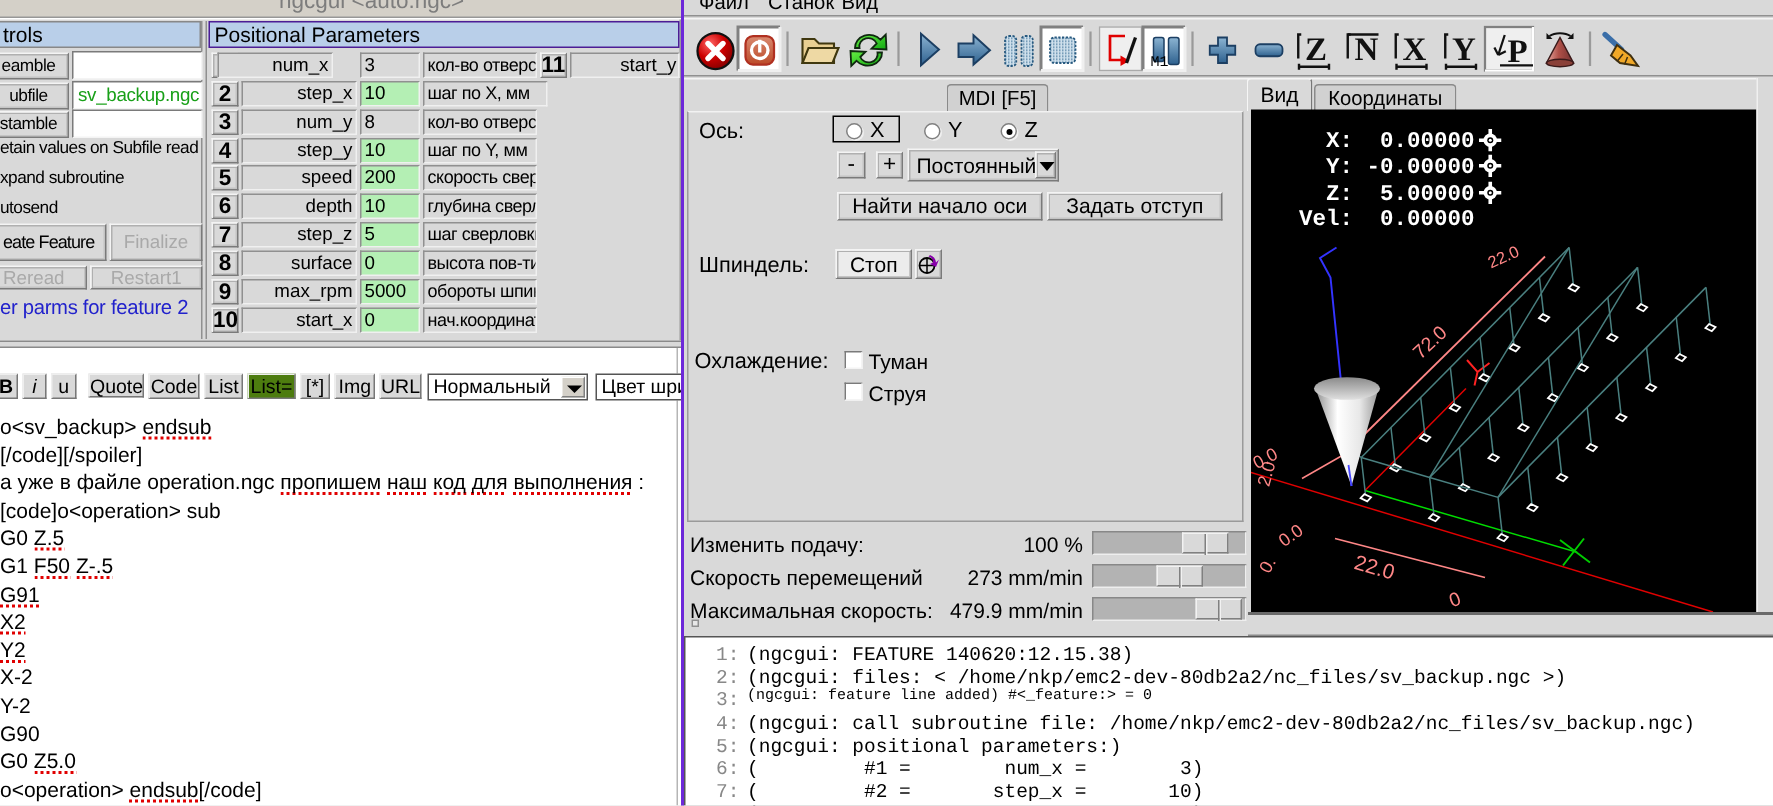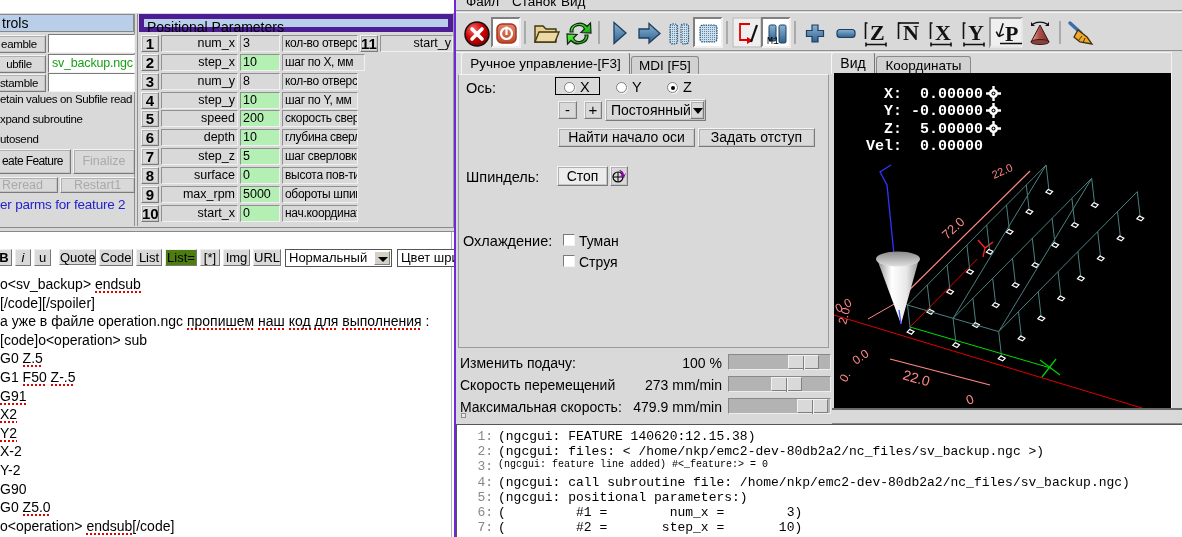--- a/index.html
+++ b/index.html
@@ -5,40 +5,43 @@
 .abs{position:absolute;}
 .btn{position:absolute;background:#d9d9d9;border-top:1px solid #f4f4f4;border-left:1px solid #f4f4f4;
 border-right:1px solid #7a7a7a;border-bottom:1px solid #7a7a7a;box-shadow:1px 1px 0 #b0b0b0 inset, -1px -1px 0 #c4c4c4 inset;
 text-align:center;color:#000;}
 .sunk{position:absolute;background:#fff;border-top:1px solid #7a7a7a;border-left:1px solid #7a7a7a;
 border-right:1px solid #f4f4f4;border-bottom:1px solid #f4f4f4;}
 .entry{position:absolute;background:#d9d9d9;border:1px solid #909090;border-bottom-color:#f0f0f0;border-right-color:#f0f0f0;overflow:hidden;white-space:nowrap;}
 .dots{background-image:linear-gradient(to right,#e00000 55%,transparent 45%);background-size:4px 2px;background-repeat:repeat-x;background-position:0 100%;padding-bottom:1px;}
 </style></head><body>
 <div class="abs" style="left:0;top:0;width:454px;height:537px;background:#fff;overflow:hidden">
+    <div class="abs" style="left:0;top:0;width:454px;height:12px;background:#d4d0c8;border-bottom:1px solid #979797;overflow:hidden">
+      <div class="abs" style="left:186px;top:-8px;font-size:15px;color:#7d7d7d;">ngcgui &lt;auto.ngc&gt;</div>
+    </div>
     <div class="abs" style="left:0;top:13px;width:454px;height:214px;background:#d9d9d9;border-right:1px solid #9a9a9a;">
       <div class="abs" style="left:0;top:1px;width:134px;height:18px;background:#b9cfe9;border:1px solid #888;border-left:none;font-size:14px;padding-left:2px;">trols</div>
       <div class="abs" style="left:134px;top:1px;width:4px;height:212px;background:#d9d9d9;border-left:1px solid #909090;border-right:1px solid #909090;"></div>
       <div class="btn" style="left:-8px;top:22px;width:54px;height:18px;font-size:11.5px;line-height:16px;letter-spacing:-0.3px;">eamble</div>
       <div class="sunk" style="left:48px;top:21px;width:87px;height:19px;font-size:12.5px;line-height:17px;letter-spacing:-0.2px;color:#000;padding-left:3px;white-space:nowrap;overflow:hidden;"></div>
       <div class="btn" style="left:-8px;top:42px;width:54px;height:18px;font-size:11.5px;line-height:16px;letter-spacing:-0.3px;">ubfile</div>
       <div class="sunk" style="left:48px;top:41px;width:87px;height:19px;font-size:12.5px;line-height:17px;letter-spacing:-0.2px;color:#18a018;padding-left:3px;white-space:nowrap;overflow:hidden;">sv_backup.ngc</div>
       <div class="btn" style="left:-8px;top:61px;width:54px;height:18px;font-size:11.5px;line-height:16px;letter-spacing:-0.3px;">stamble</div>
       <div class="sunk" style="left:48px;top:60px;width:87px;height:19px;font-size:12.5px;line-height:17px;letter-spacing:-0.2px;color:#000;padding-left:3px;white-space:nowrap;overflow:hidden;"></div>
       <div class="abs" style="left:0px;top:80px;font-size:11.5px;letter-spacing:-0.35px;white-space:nowrap;">etain values on Subfile read</div>
       <div class="abs" style="left:0px;top:100px;font-size:11.5px;letter-spacing:-0.35px;white-space:nowrap;">xpand subroutine</div>
       <div class="abs" style="left:0px;top:120px;font-size:11.5px;letter-spacing:-0.35px;white-space:nowrap;">utosend</div>
       <div class="btn" style="left:-14px;top:136px;width:85px;height:25px;font-size:12px;line-height:23px;letter-spacing:-0.6px;text-align:left;padding-left:15px;">eate Feature</div>
       <div class="btn" style="left:73px;top:136px;width:62px;height:25px;font-size:12.5px;line-height:23px;color:#a9a9a9;">Finalize</div>
       <div class="btn" style="left:-14px;top:164px;width:72px;height:16px;font-size:12.5px;line-height:14px;color:#a9a9a9;text-align:right;padding-right:14px;">Reread</div>
       <div class="btn" style="left:60px;top:164px;width:75px;height:16px;font-size:12.5px;line-height:14px;color:#a9a9a9;">Restart1</div>
       <div class="abs" style="left:0;top:184px;font-size:13.5px;letter-spacing:-0.2px;color:#2222cc;white-space:nowrap;">er parms for feature 2</div>
-      <div class="abs" style="left:139px;top:1px;width:314px;height:18px;background:#b9cfe9;border:5px solid #4c1d95;font-size:14px;padding-left:3px;">Positional Parameters</div>
+      <div class="abs" style="left:139px;top:1px;width:314px;height:18px;background:#b9cfe9;border:1px solid #4c1d95;font-size:14px;padding-left:3px;">Positional Parameters</div>
       <div class="btn" style="left:141px;top:22px;width:18px;height:17px;font-size:15px;font-weight:bold;line-height:15px;">1</div>
-      <div class="entry" style="left:161px;top:22px;width:77px;height:17px;font-size:12.5px;line-height:15px;text-align:right;padding-right:2px;">num_x</div>
+      <div class="entry" style="left:145px;top:22px;width:77px;height:17px;font-size:12.5px;line-height:15px;text-align:right;padding-right:2px;">num_x</div>
       <div class="entry" style="left:240px;top:22px;width:40px;height:17px;background:#d9d9d9;font-size:12.5px;line-height:15px;padding-left:2px;">3</div>
       <div class="entry" style="left:282px;top:22px;width:76px;height:17px;font-size:12px;line-height:15px;letter-spacing:-0.3px;padding-left:2px;">кол-во отверст</div>
       <div class="btn" style="left:141px;top:41px;width:18px;height:17px;font-size:15px;font-weight:bold;line-height:15px;">2</div>
       <div class="entry" style="left:161px;top:41px;width:77px;height:17px;font-size:12.5px;line-height:15px;text-align:right;padding-right:2px;">step_x</div>
       <div class="entry" style="left:240px;top:41px;width:40px;height:17px;background:#b4efb4;font-size:12.5px;line-height:15px;padding-left:2px;">10</div>
       <div class="entry" style="left:282px;top:41px;width:83px;height:17px;font-size:12px;line-height:15px;letter-spacing:-0.3px;padding-left:2px;">шаг по X, мм</div>
       <div class="btn" style="left:141px;top:60px;width:18px;height:17px;font-size:15px;font-weight:bold;line-height:15px;">3</div>
       <div class="entry" style="left:161px;top:60px;width:77px;height:17px;font-size:12.5px;line-height:15px;text-align:right;padding-right:2px;">num_y</div>
       <div class="entry" style="left:240px;top:60px;width:40px;height:17px;background:#d9d9d9;font-size:12.5px;line-height:15px;padding-left:2px;">8</div>
       <div class="entry" style="left:282px;top:60px;width:76px;height:17px;font-size:12px;line-height:15px;letter-spacing:-0.3px;padding-left:2px;">кол-во отверст</div>
@@ -204,21 +207,20 @@
       <ellipse cx="584" cy="29" rx="9" ry="2.5" fill="#8a4038" stroke="#3a1a1a" stroke-width="1"></ellipse>
       <path d="M577 11 A9 5 0 0 1 591 11" fill="none" stroke="#111" stroke-width="1.4"></path>
       <path d="M575 9 L575 13 L579 13 Z" fill="#111"></path>
       <path d="M593 9 L593 13 L589 13 Z" fill="#111"></path>
       <line x1="604" y1="8" x2="604" y2="31" stroke="#9a9a9a" stroke-width="1.5"></line>
       <line x1="614" y1="10" x2="625" y2="20" stroke="#3a6ea8" stroke-width="3.5" stroke-linecap="round"></line>
       <path d="M622 17 L631 24 L636 31 L624 29 L618 24 Z" fill="#f0a828" stroke="#403010" stroke-width="1.3"></path>
       <path d="M626 23 L622 28 M629 25 L627 30" stroke="#403010" stroke-width="1"></path>
     </svg>
     <div class="abs" style="left:0;top:50px;width:726px;height:3px;border-top:1px solid #909090;border-bottom:1px solid #f5f5f5;"></div>
-    <div class="abs" style="left:5px;top:52px;width:169px;height:22px;background:#d9d9d9;border:1px solid #777;border-bottom:none;border-top-color:#f6f6f6;border-left-color:#f6f6f6;border-radius:3px 3px 0 0;font-size:13.5px;line-height:21px;text-align:center;">Ручное управление-[F3]</div>
     <div class="abs" style="left:175px;top:56px;width:68px;height:18px;background:#d1d1d1;border:1px solid #8a8a8a;border-bottom:none;border-radius:3px 3px 0 0;font-size:13.5px;line-height:18px;text-align:center;">MDI [F5]</div>
     <div class="abs" style="left:2px;top:74px;width:371px;height:274px;border:1px solid #9a9a9a;border-top-color:#f2f2f2;background:#d9d9d9;"></div>
     <div class="abs" style="left:10px;top:80px;font-size:14.5px;">Ось:</div>
     <div class="abs" style="left:99px;top:77px;width:45px;height:18px;border:1px solid #000;"></div>
     <div class="abs" style="left:108px;top:82px;width:11px;height:11px;border-radius:50%;background:#fff;border:1px solid #808080;box-shadow:1px 1px 0 #f0f0f0;"></div>
     <div class="abs" style="left:124px;top:79px;font-size:14.5px;">X</div>
     <div class="abs" style="left:160px;top:82px;width:11px;height:11px;border-radius:50%;background:#fff;border:1px solid #808080;box-shadow:1px 1px 0 #f0f0f0;"></div>
     <div class="abs" style="left:176px;top:79px;font-size:14.5px;">Y</div>
     <div class="abs" style="left:211px;top:82px;width:11px;height:11px;border-radius:50%;background:#fff;border:1px solid #808080;box-shadow:1px 1px 0 #f0f0f0;">
       <div class="abs" style="left:2.5px;top:2.5px;width:4px;height:4px;border-radius:50%;background:#000;"></div>

